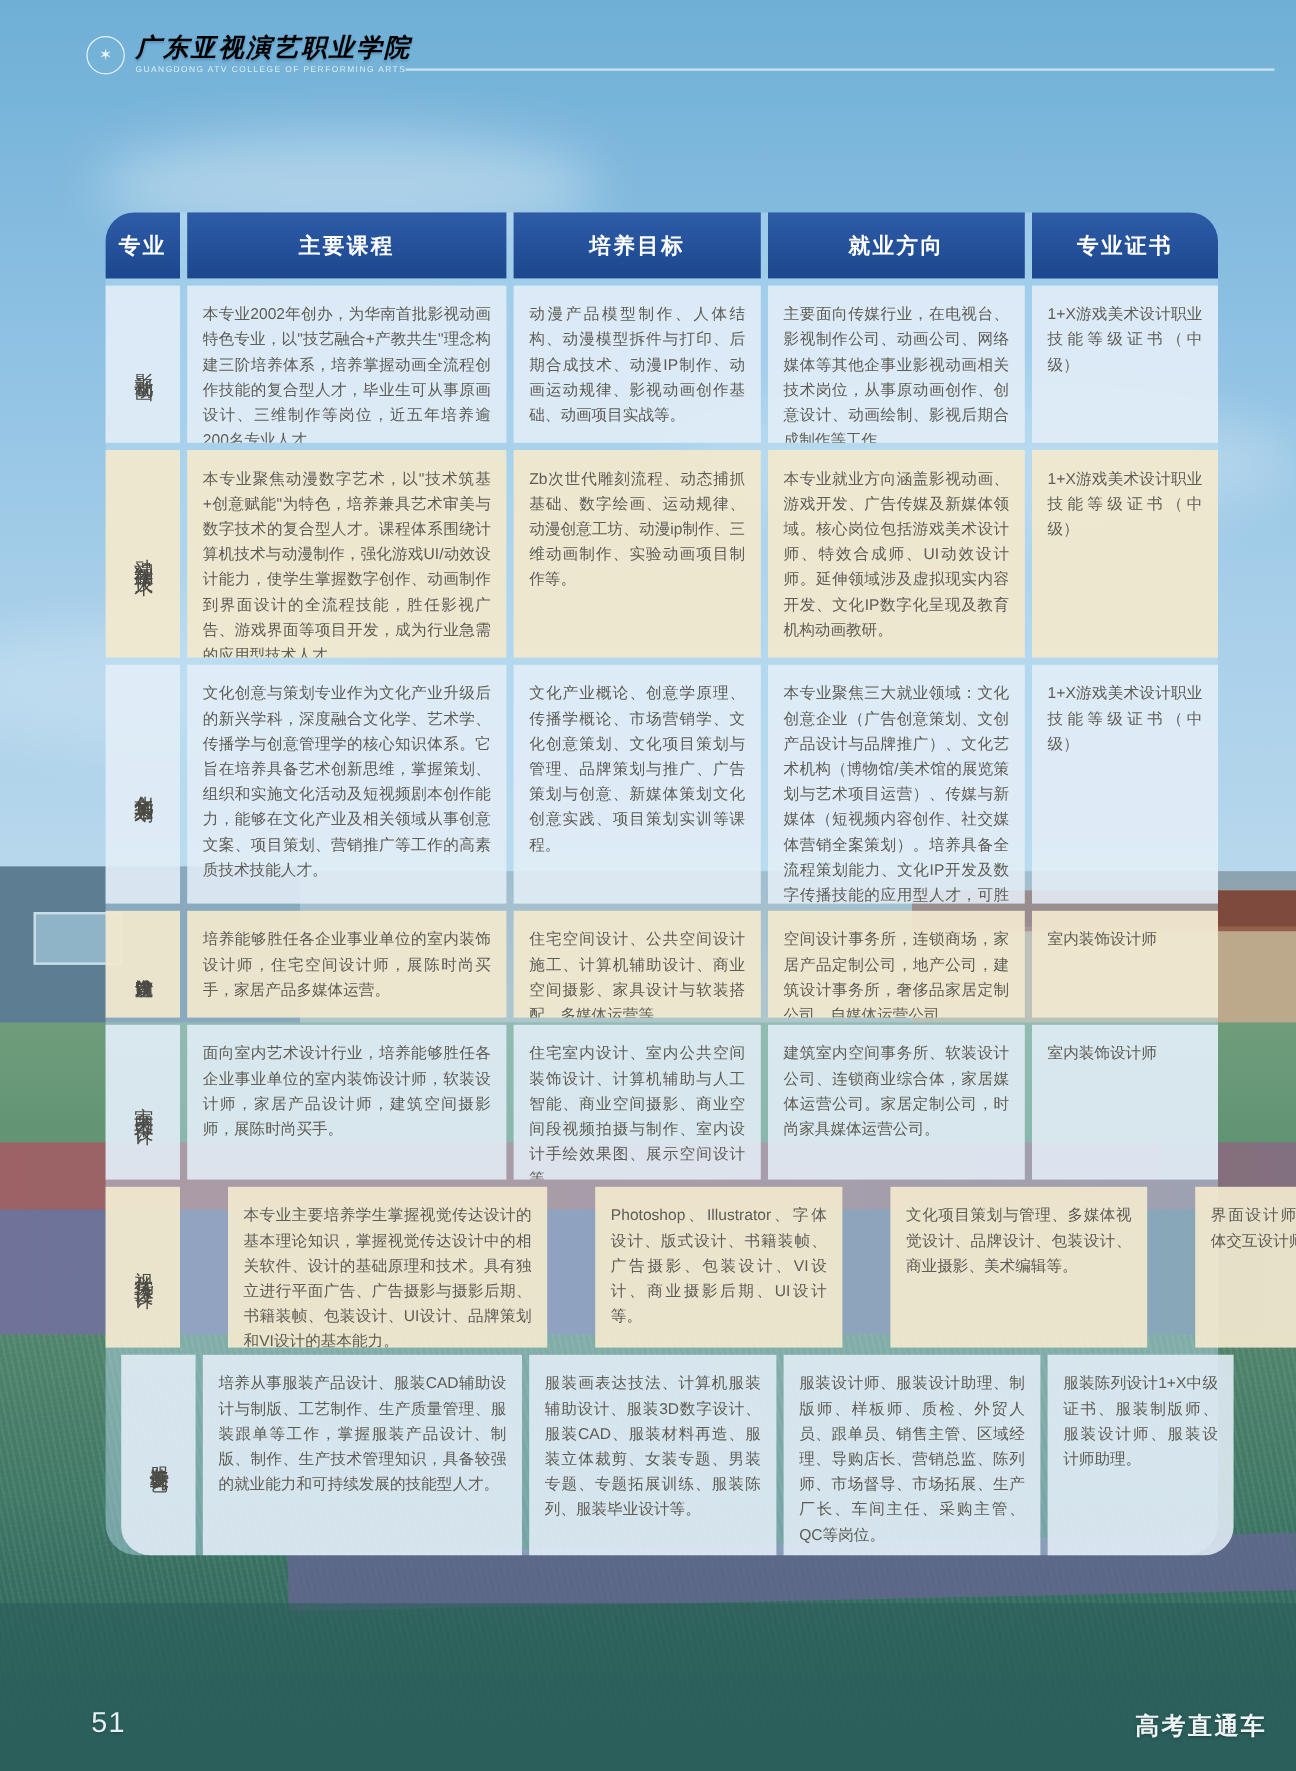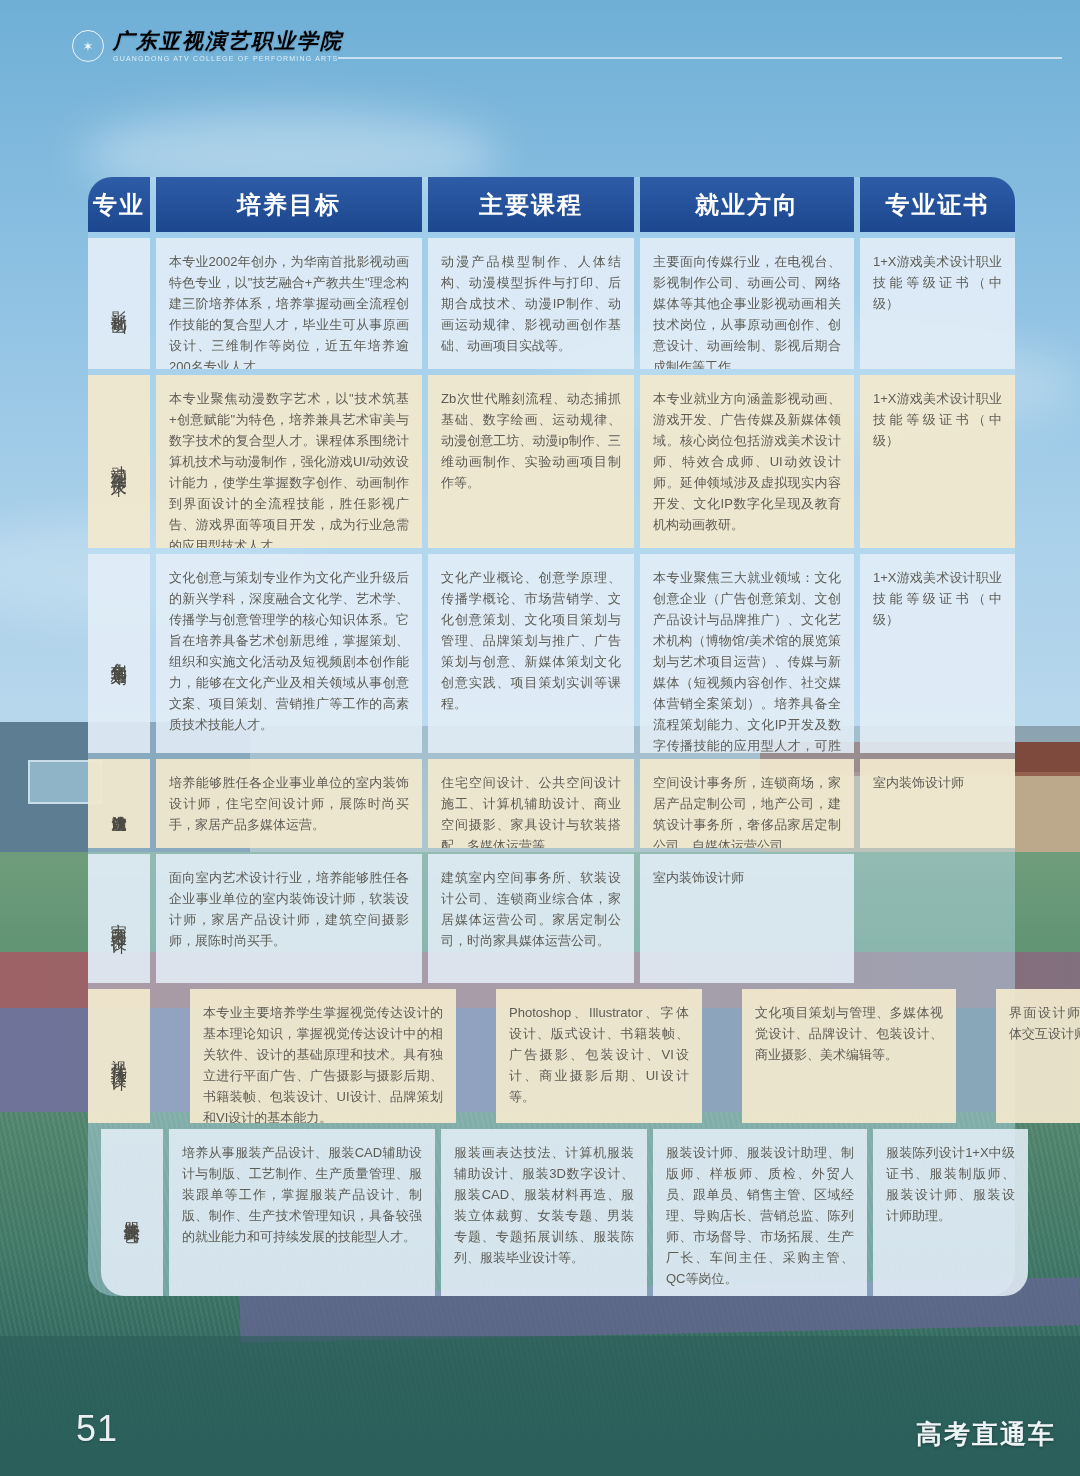--- a/index.html
+++ b/index.html
@@ -37,41 +37,41 @@
     text-shadow:0 1px 2px rgba(40,90,130,.4);}
   .brand .en{color:rgba(255,255,255,.78);font-size:7px;letter-spacing:1.2px;margin-top:4px;text-transform:uppercase;}
   .brand-rule{position:absolute;left:338px;right:18px;top:57px;height:1.5px;background:rgba(255,255,255,.6);}
 
   
   .majors-table{position:absolute;left:88px;top:177px;width:927px;
     background:rgba(188,224,243,.45);border-radius:26px;padding:0;}
   .t-row{display:grid;grid-template-columns:62px 266px 206px 214px 155px;gap:6px;margin-bottom:6px;}
   .t-row:last-child{margin-bottom:0;margin-left:13px;}
   .t-head .cell{background:linear-gradient(180deg,#2e5ca7,#1c478e);color:#ffffff;font-weight:bold;
-    font-size:24px;display:flex;align-items:center;justify-content:center;letter-spacing:2px;height:55px;}
+    font-size:18px;display:flex;align-items:center;justify-content:center;letter-spacing:2px;height:55px;}
   .t-head .cell:first-child{border-top-left-radius:24px;}
   .t-head .cell:last-child{border-top-right-radius:24px;}
 
   .cell{box-sizing:border-box;overflow:hidden;}
   .body-cell{font-size:13px;line-height:1.62;color:#5d5c55;padding:13px 13px;text-align:justify;}
   .tone-blue .cell{background:rgba(227,238,247,.87);}
   .tone-cream .cell{background:rgba(242,232,205,.93);}
   .major-cell{display:flex;align-items:center;justify-content:center;
     writing-mode:vertical-rl;text-orientation:upright;color:#4b4a44;font-size:16px;letter-spacing:3px;line-height:1.1;}
   .row-1{height:131px;} .row-2{height:173px;} .row-3{height:199px;}
   .row-4{height:89px;} .row-5{height:129px;border-radius:17px;} .row-6{height:134px;gap:40px;} .row-7{height:167px;}
   .row-4 .major-cell{letter-spacing:0;font-size:15px;}
   .row-3 .major-cell,.row-7 .major-cell{letter-spacing:1px;}
   .row-7 .cell:first-child{border-bottom-left-radius:24px;}
   .row-7 .cell:last-child{border-bottom-right-radius:24px;}
 
   
-  .page-number{position:absolute;left:76px;bottom:26px;color:#e9eff2;font-size:36px;letter-spacing:1px;
+  .page-number{position:absolute;left:76px;bottom:26px;color:#e9eff2;font-size:24px;letter-spacing:1px;
     text-shadow:0 1px 2px rgba(0,0,0,.25);}
-  .footer-brand{position:absolute;right:24px;bottom:24px;color:#eef3f5;font-size:26px;font-weight:bold;
+  .footer-brand{position:absolute;right:24px;bottom:24px;color:#eef3f5;font-size:20px;font-weight:bold;
     letter-spacing:2px;text-shadow:0 1px 3px rgba(0,0,0,.35);}
 </style>
 </head>
 <body>
 
 <div class="page">
 
   <div class="bg-sky"></div>
   <div class="cloud c1"></div>
   <div class="cloud c2"></div>
@@ -92,22 +92,22 @@
     <div>
       <div class="cn">广东亚视演艺职业学院</div>
       <div class="en">GUANGDONG ATV COLLEGE OF PERFORMING ARTS</div>
     </div>
   </div>
   <div class="brand-rule"></div>
 
   <div class="majors-table">
     <div class="t-row t-head">
       <div class="cell">专业</div>
+      <div class="cell">主要课程</div>
       <div class="cell">培养目标</div>
-      <div class="cell">主要课程</div>
       <div class="cell">就业方向</div>
       <div class="cell">专业证书</div>
     </div>
     <div id="table-body">
         <div class="t-row row-1 tone-blue">
       <div class="cell major-cell">影视动画</div>
       <div class="cell body-cell">本专业2002年创办，为华南首批影视动画特色专业，以"技艺融合+产教共生"理念构建三阶培养体系，培养掌握动画全流程创作技能的复合型人才，毕业生可从事原画设计、三维制作等岗位，近五年培养逾200名专业人才。</div>
       <div class="cell body-cell">动漫产品模型制作、人体结构、动漫模型拆件与打印、后期合成技术、动漫IP制作、动画运动规律、影视动画创作基础、动画项目实战等。</div>
       <div class="cell body-cell">主要面向传媒行业，在电视台、影视制作公司、动画公司、网络媒体等其他企事业影视动画相关技术岗位，从事原动画创作、创意设计、动画绘制、影视后期合成制作等工作。</div>
       <div class="cell body-cell">1+X游戏美术设计职业技能等级证书（中级）</div>
@@ -129,20 +129,21 @@
         <div class="t-row row-4 tone-cream">
       <div class="cell major-cell">建筑室内设计</div>
       <div class="cell body-cell">培养能够胜任各企业事业单位的室内装饰设计师，住宅空间设计师，展陈时尚买手，家居产品多媒体运营。</div>
       <div class="cell body-cell">住宅空间设计、公共空间设计施工、计算机辅助设计、商业空间摄影、家具设计与软装搭配、多媒体运营等。</div>
       <div class="cell body-cell">空间设计事务所，连锁商场，家居产品定制公司，地产公司，建筑设计事务所，奢侈品家居定制公司，自媒体运营公司。</div>
       <div class="cell body-cell">室内装饰设计师</div>
     </div>
         <div class="t-row row-5 tone-blue">
       <div class="cell major-cell">室内艺术设计</div>
       <div class="cell body-cell">面向室内艺术设计行业，培养能够胜任各企业事业单位的室内装饰设计师，软装设计师，家居产品设计师，建筑空间摄影师，展陈时尚买手。</div>
+      <div class="cell body-cell">住宅室内设计、室内公共空间装饰设计、计算机辅助与人工智能、商业空间摄影、商业空间段视频拍摄与制作、室内设计手绘效果图、展示空间设计等。</div>
       <div class="cell body-cell">建筑室内空间事务所、软装设计公司、连锁商业综合体，家居媒体运营公司。家居定制公司，时尚家具媒体运营公司。</div>
       <div class="cell body-cell">室内装饰设计师</div>
     </div>
         <div class="t-row row-6 tone-cream">
       <div class="cell major-cell">视觉传达设计</div>
       <div class="cell body-cell">本专业主要培养学生掌握视觉传达设计的基本理论知识，掌握视觉传达设计中的相关软件、设计的基础原理和技术。具有独立进行平面广告、广告摄影与摄影后期、书籍装帧、包装设计、UI设计、品牌策划和VI设计的基本能力。</div>
       <div class="cell body-cell">Photoshop、Illustrator、字体设计、版式设计、书籍装帧、广告摄影、包装设计、VI设计、商业摄影后期、UI设计等。</div>
       <div class="cell body-cell">文化项目策划与管理、多媒体视觉设计、品牌设计、包装设计、商业摄影、美术编辑等。</div>
       <div class="cell body-cell">界面设计师、数字媒体交互设计师。</div>
     </div>

